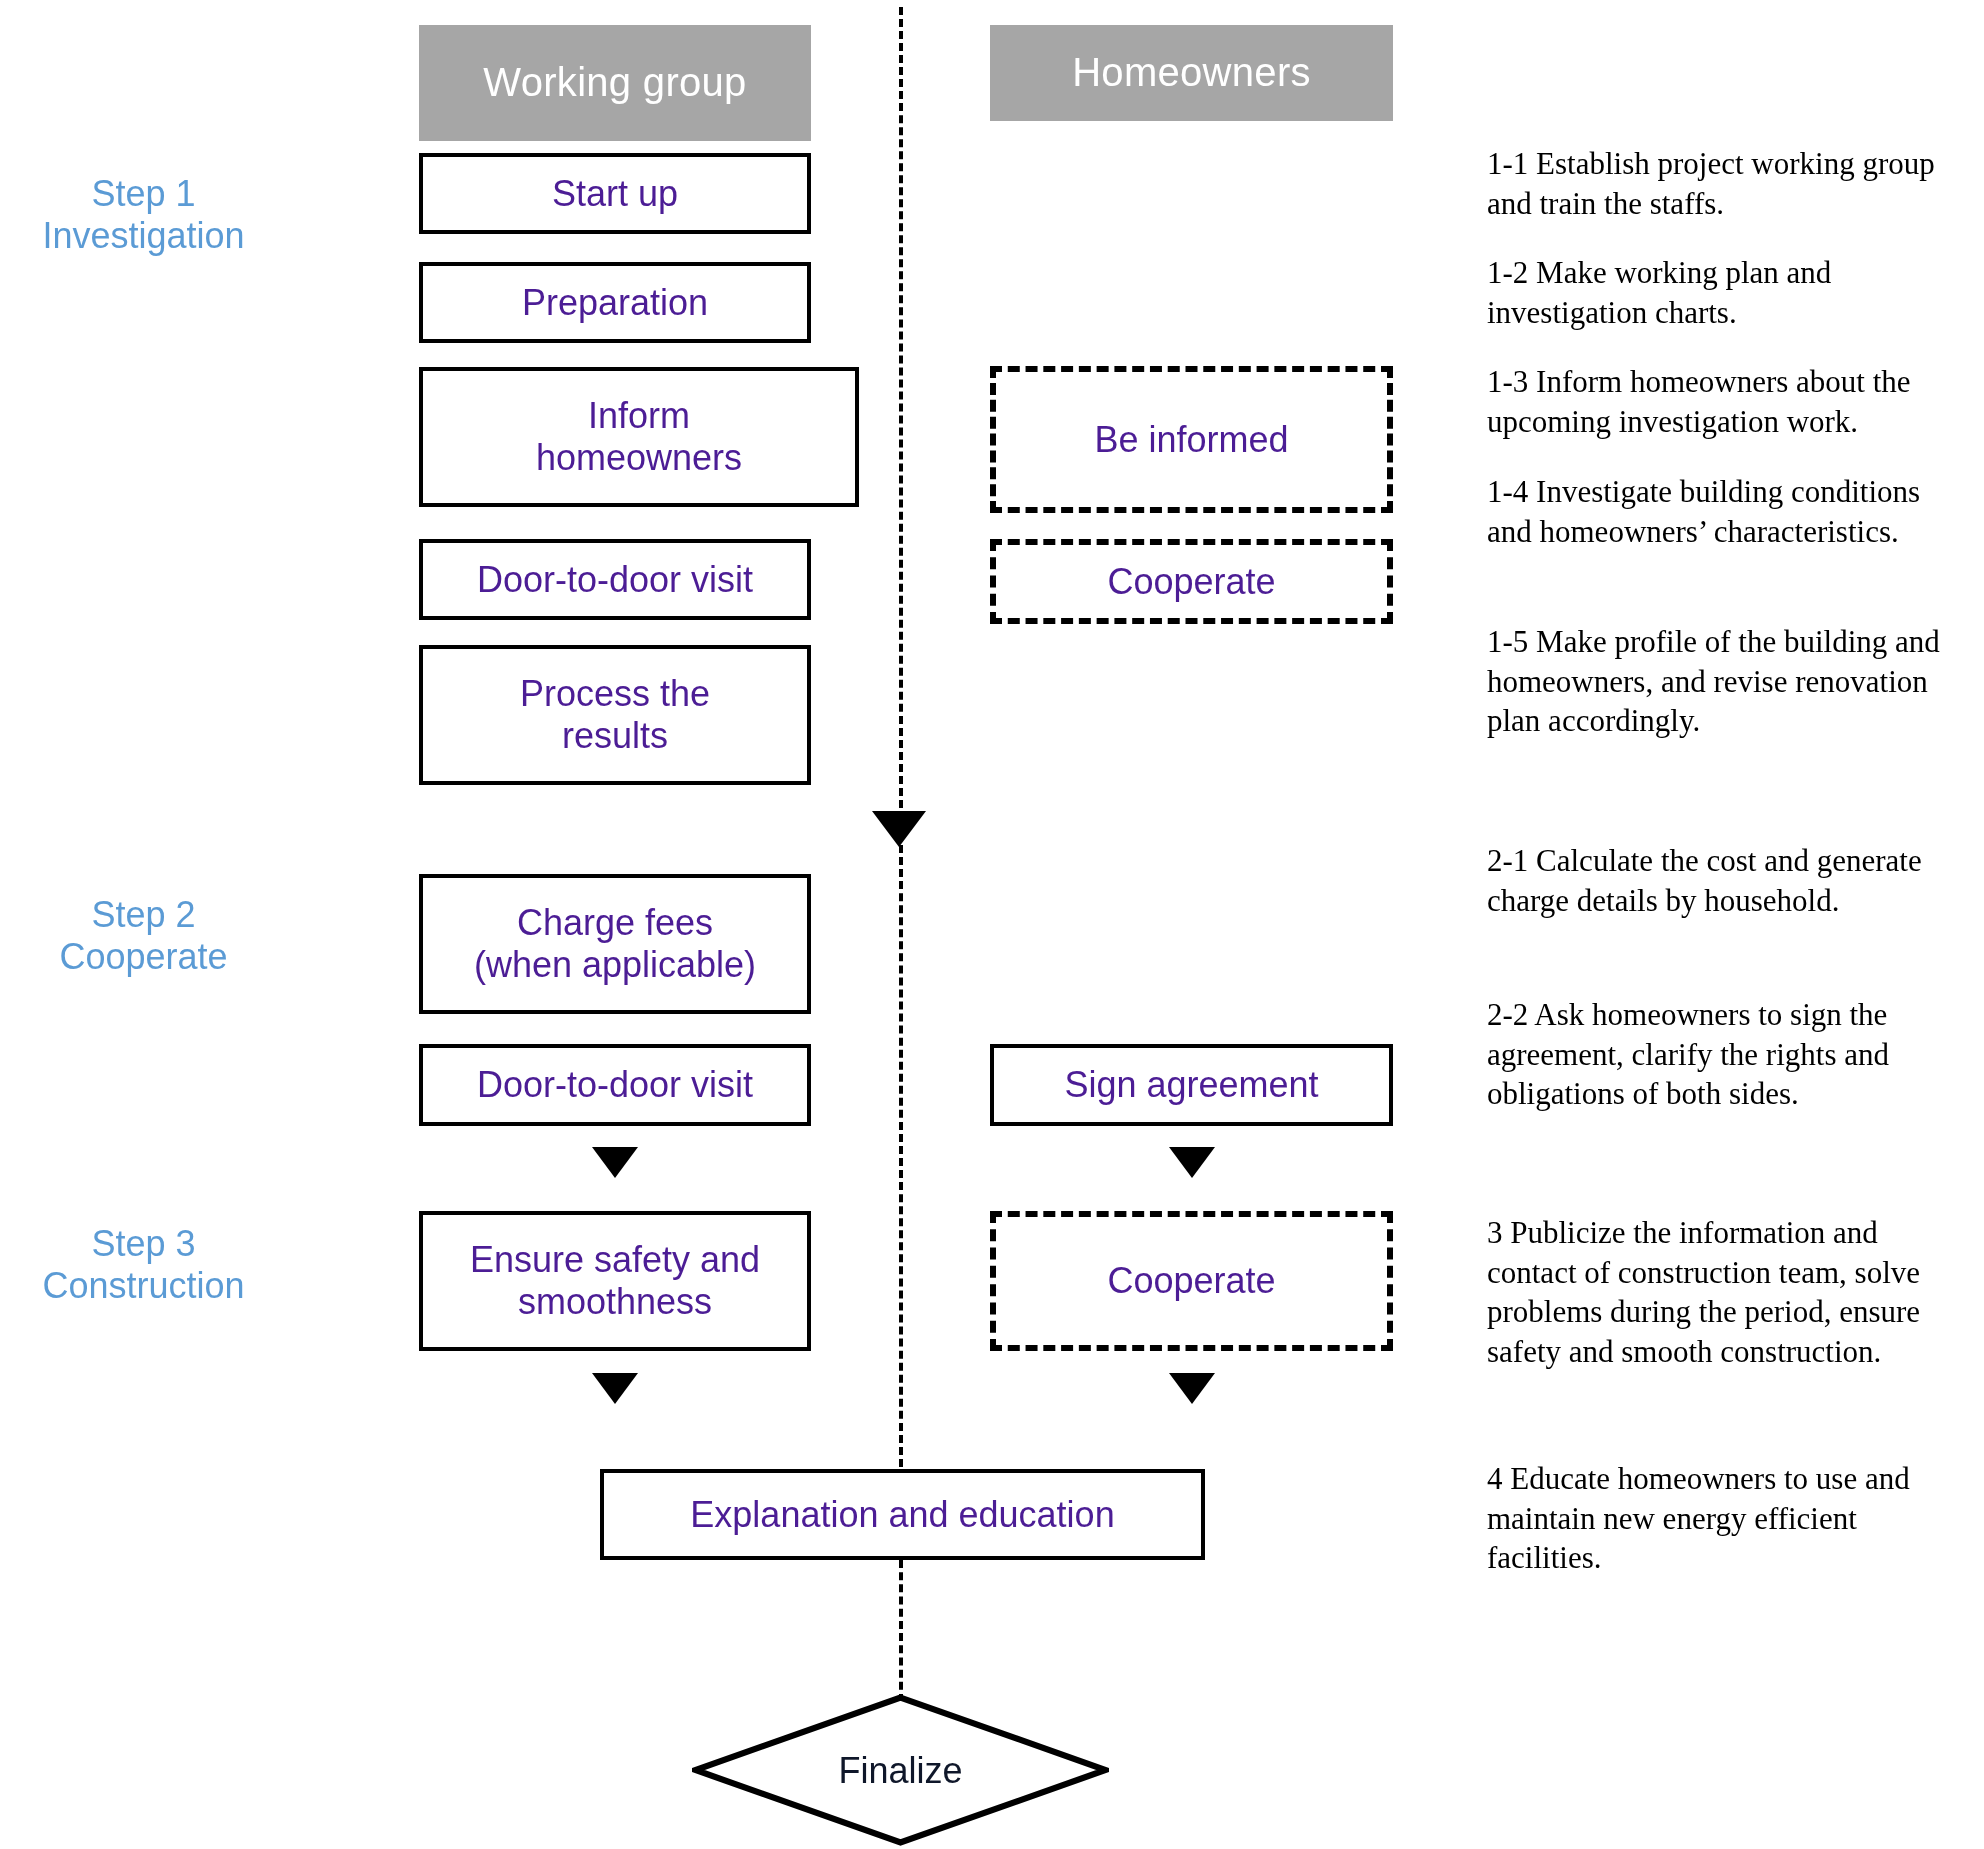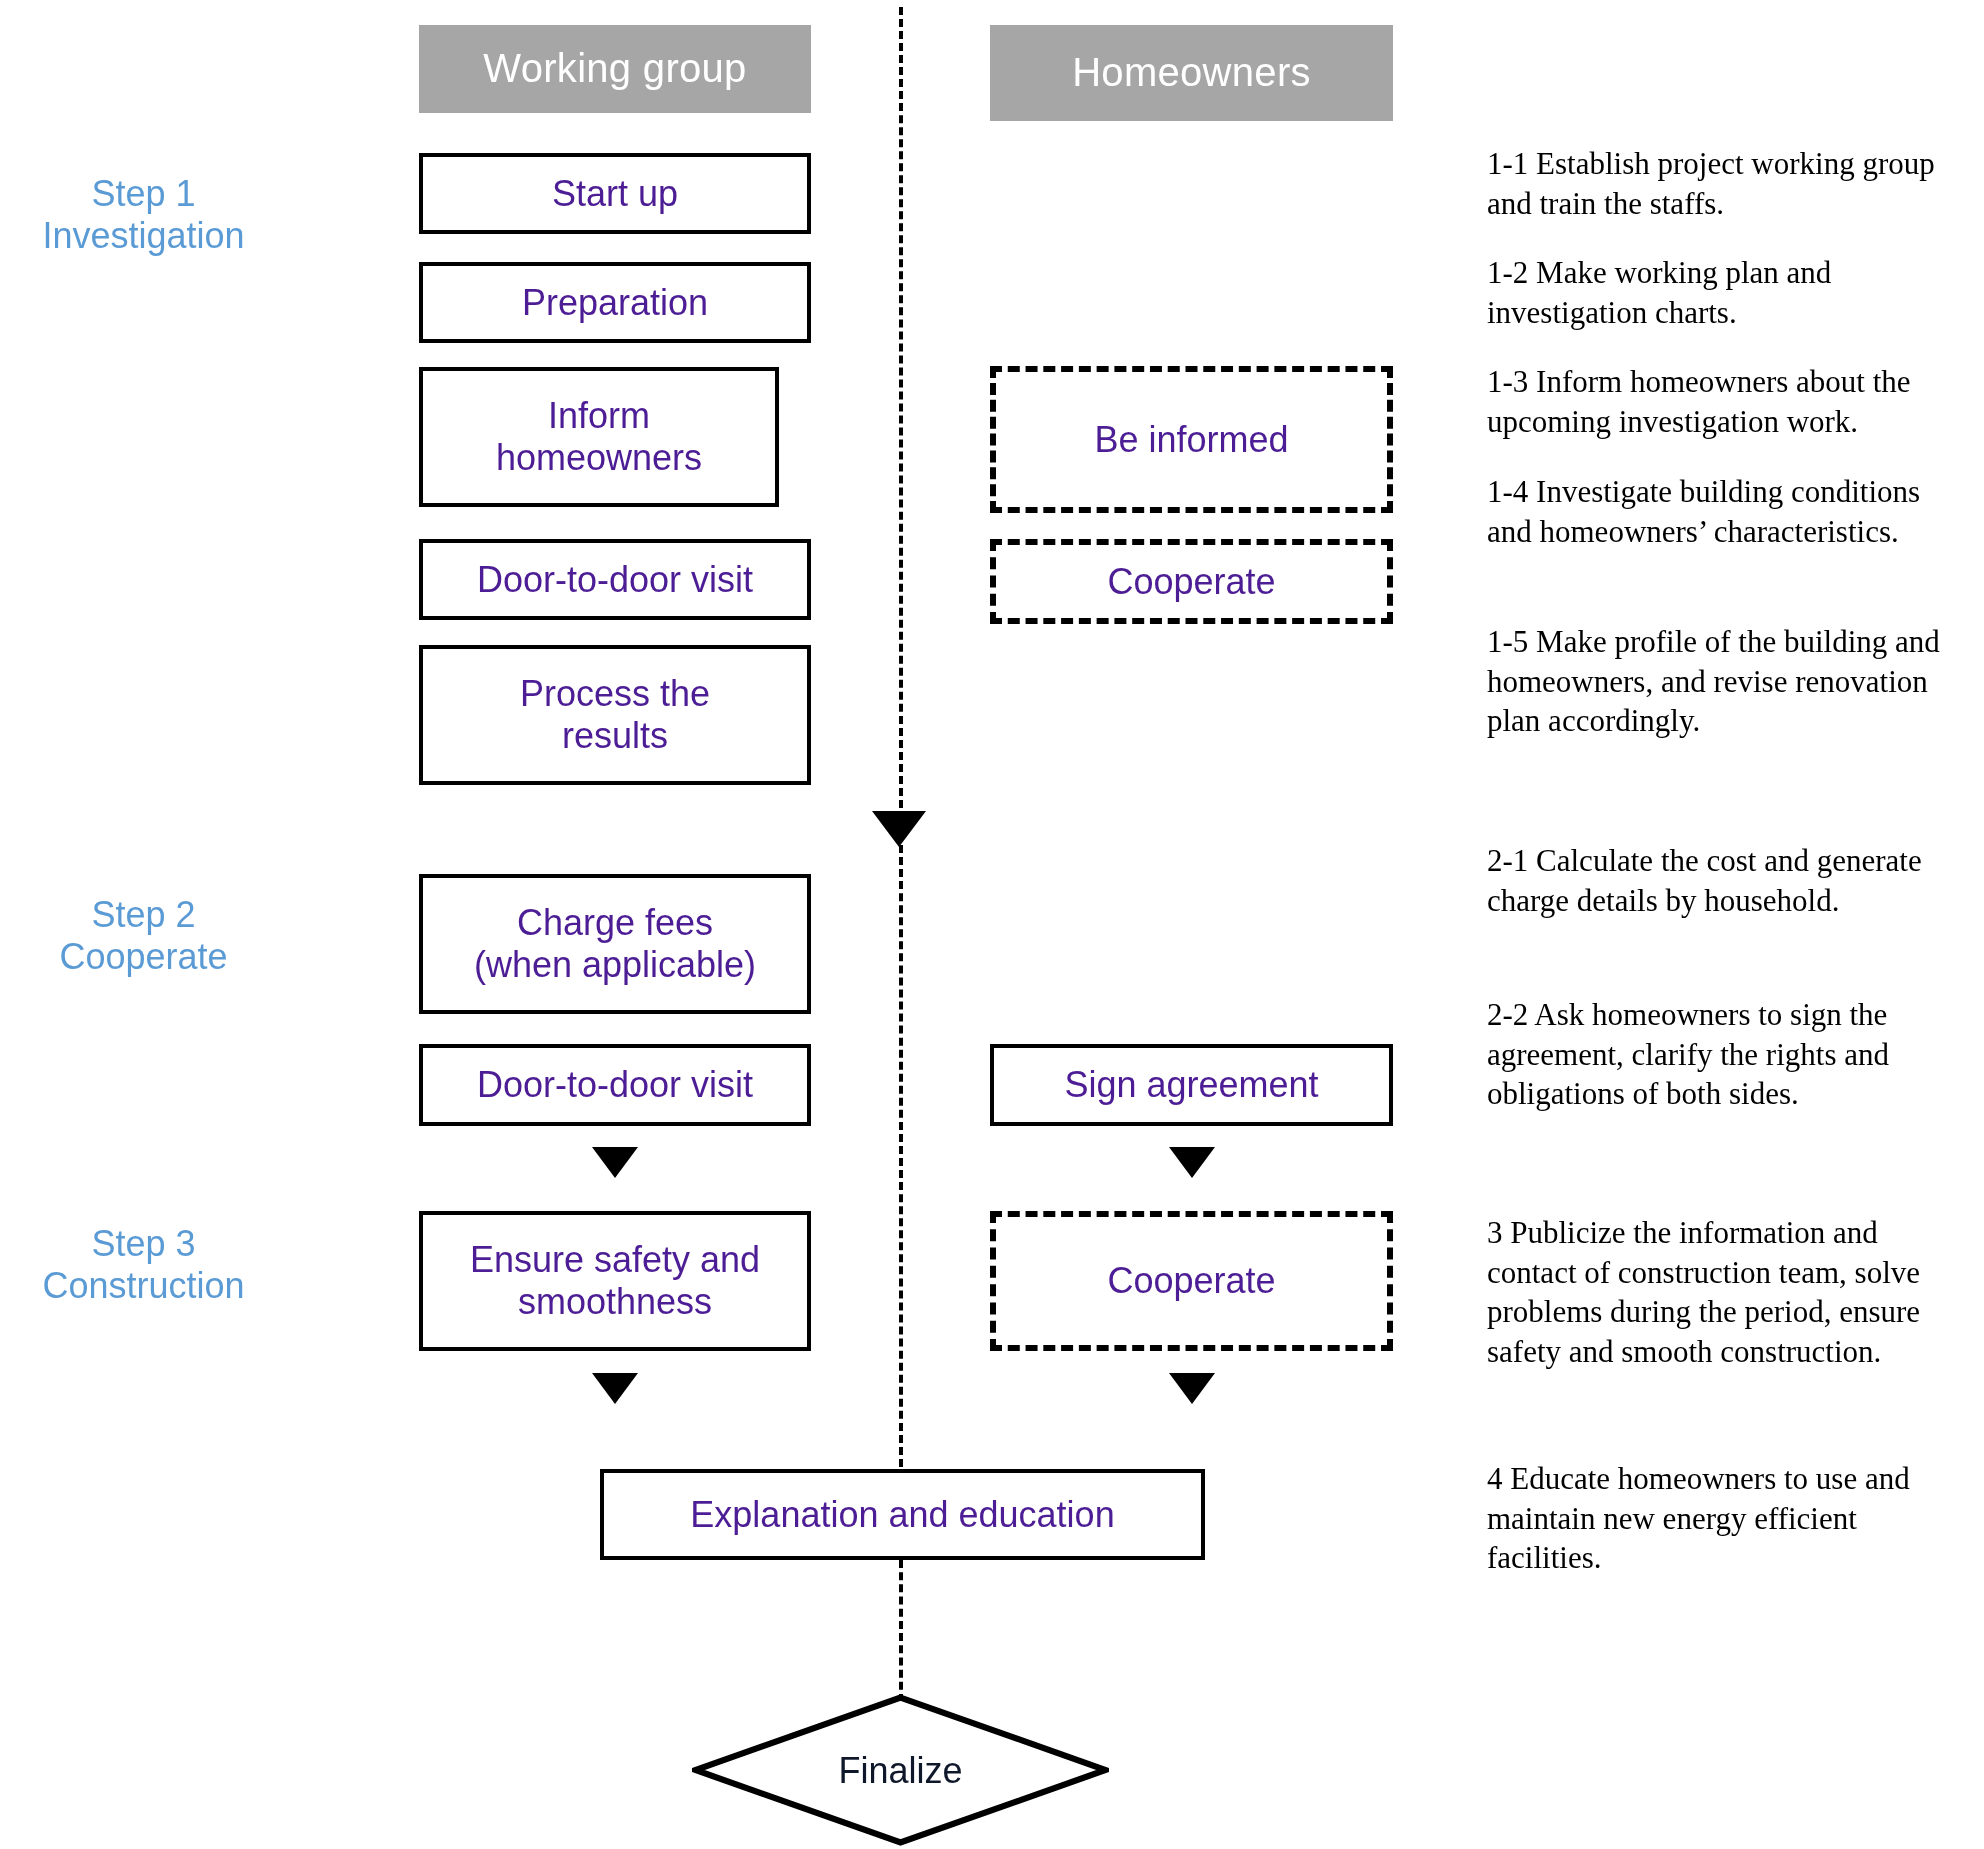--- a/index.html
+++ b/index.html
@@ -105,21 +105,21 @@
     font-size: 31px;
     line-height: 1.28;
     text-align: left;
   }
 </style>
 </head>
 <body>
 
 <div id="canvas">
 
-  <div class="lane-header" style="left:419px; top:24.6px; width:392px; height:88px;">
+  <div class="lane-header" style="left:419px; top:24.6px; width:392px; height:116px;">
     <span>Working group</span>
   </div>
 
   <div class="lane-header" style="left:990px; top:24.6px; width:403px; height:96px;">
     <span>Homeowners</span>
   </div>
 
   <div class="vline-dashed" style="left:899px; top:6.8px; height:813px;"></div>
 
   <div class="arrow-down" style="left:872px; top:811px;"></div>
@@ -145,21 +145,21 @@
 
 
   <div class="node solid" style="left:419px; top:153px; width:392px; height:81px;">
     <span>Start up</span>
   </div>
 
   <div class="node solid" style="left:419px; top:262px; width:392px; height:81px;">
     <span>Preparation</span>
   </div>
 
-  <div class="node solid" style="left:419px; top:367px; width:360px; height:140px;">
+  <div class="node solid" style="left:419px; top:367px; width:440px; height:140px;">
     <div>
       <span>Inform</span>
       <span>homeowners</span>
     </div>
   </div>
 
   <div class="node solid" style="left:419px; top:539px; width:392px; height:81px;">
     <span>Door-to-door visit</span>
   </div>
 

